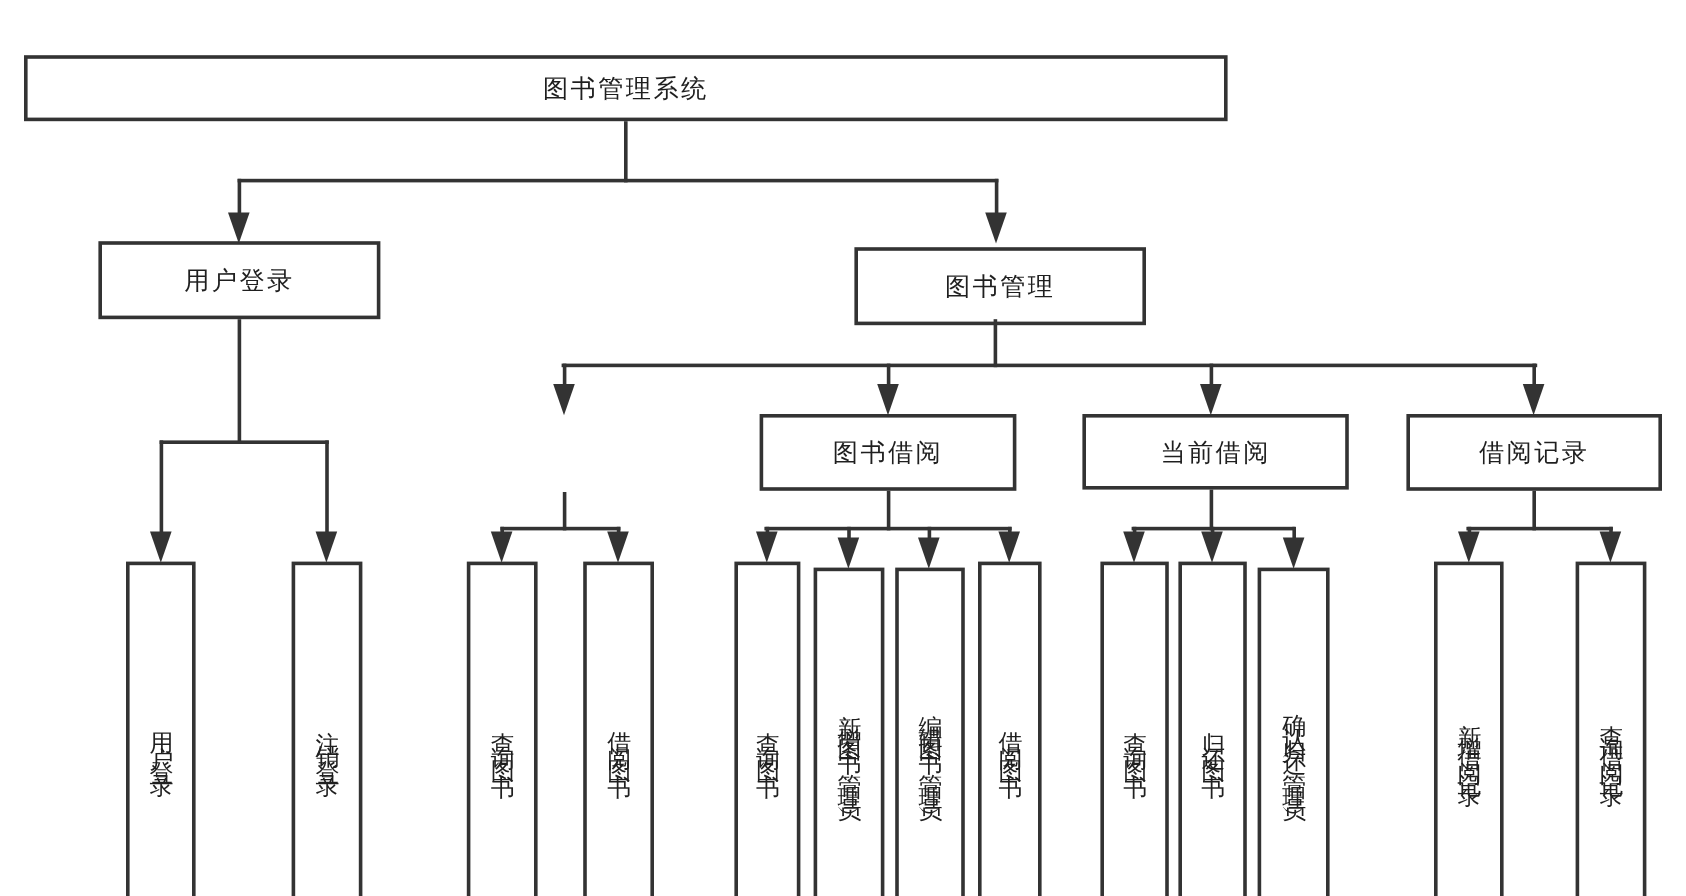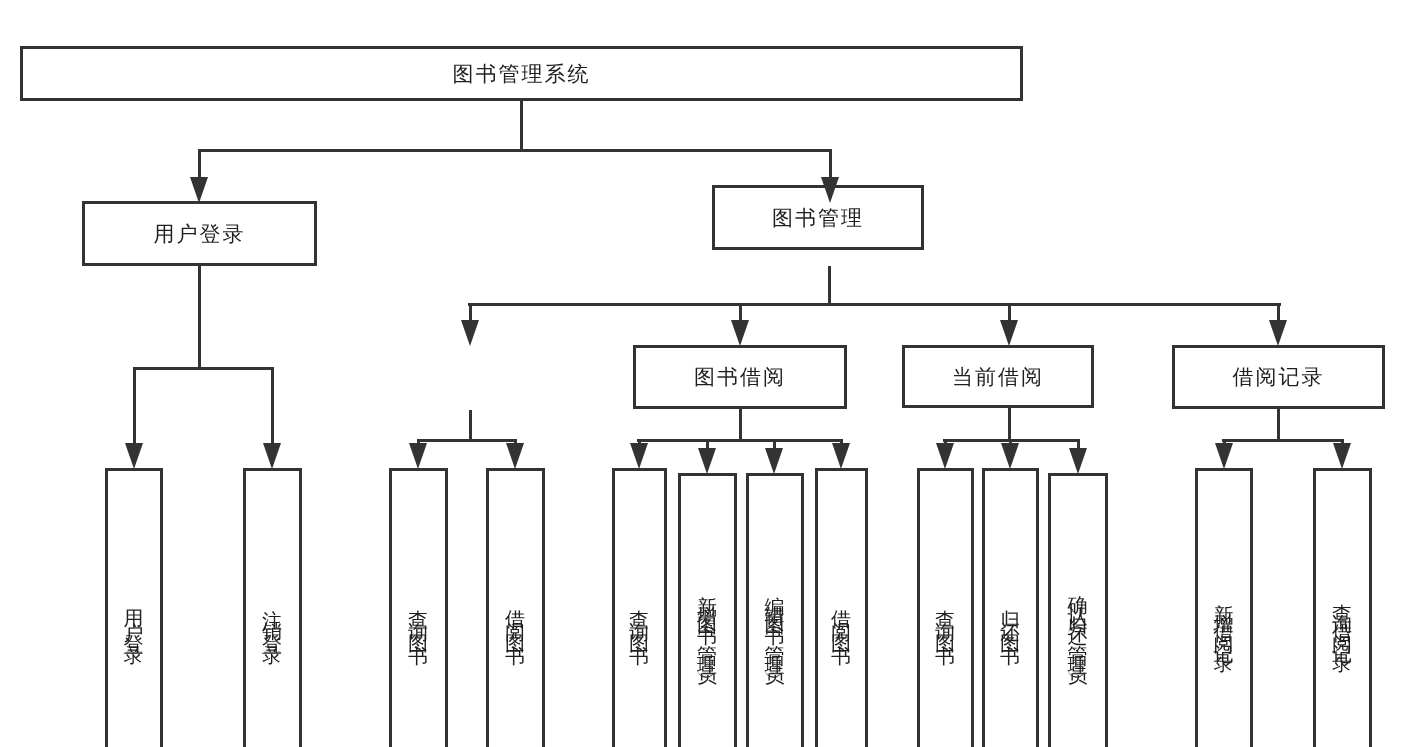--- a/index.html
+++ b/index.html
@@ -35,28 +35,28 @@
 
 <div class="canvas">
 
   <div class="hbox" style="left:20px;top:13px;width:1003px;height:55px;">
     <span>图书管理系统</span>
   </div>
 
   <div class="hbox" style="left:82px;top:168px;width:235px;height:65px;">
     <span>用户登录</span>
   </div>
-  <div class="hbox" style="left:712px;top:152px;width:212px;height:65px;">
+  <div class="hbox" style="left:712px;top:173px;width:243px;height:65px;">
     <span>图书管理</span>
   </div>
 
   <div class="hbox" style="left:633px;top:312px;width:214px;height:64px;">
     <span>图书借阅</span>
   </div>
-  <div class="hbox" style="left:902px;top:312px;width:192px;height:63px;">
+  <div class="hbox" style="left:902px;top:312px;width:222px;height:63px;">
     <span>当前借阅</span>
   </div>
   <div class="hbox" style="left:1172px;top:312px;width:213px;height:64px;">
     <span>借阅记录</span>
   </div>
 
   <div class="vbox" style="left:105px;top:435px;width:58px;height:300px;">
     <span>用户登录</span>
   </div>
   <div class="vbox" style="left:243px;top:435px;width:59px;height:300px;">

